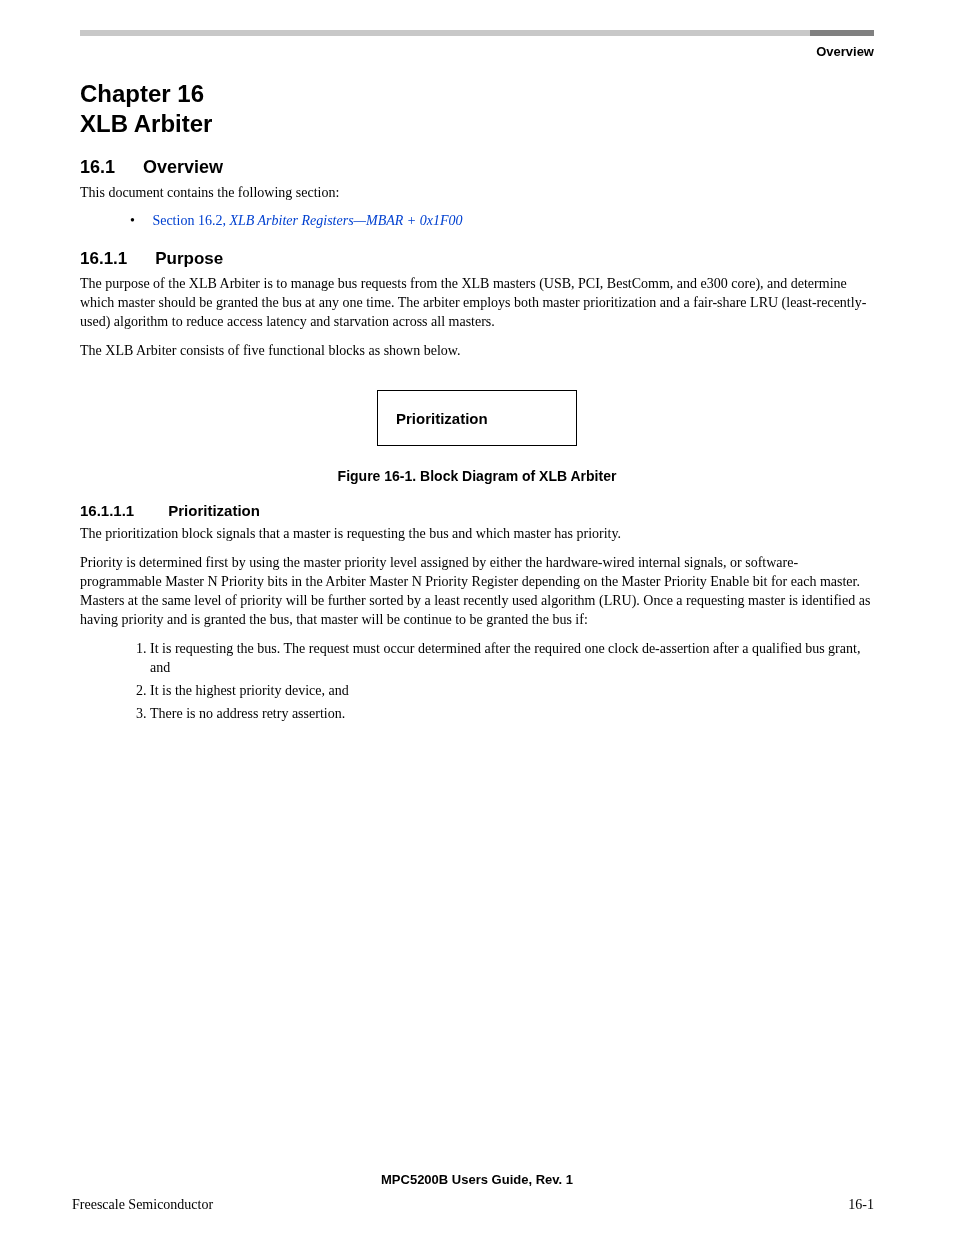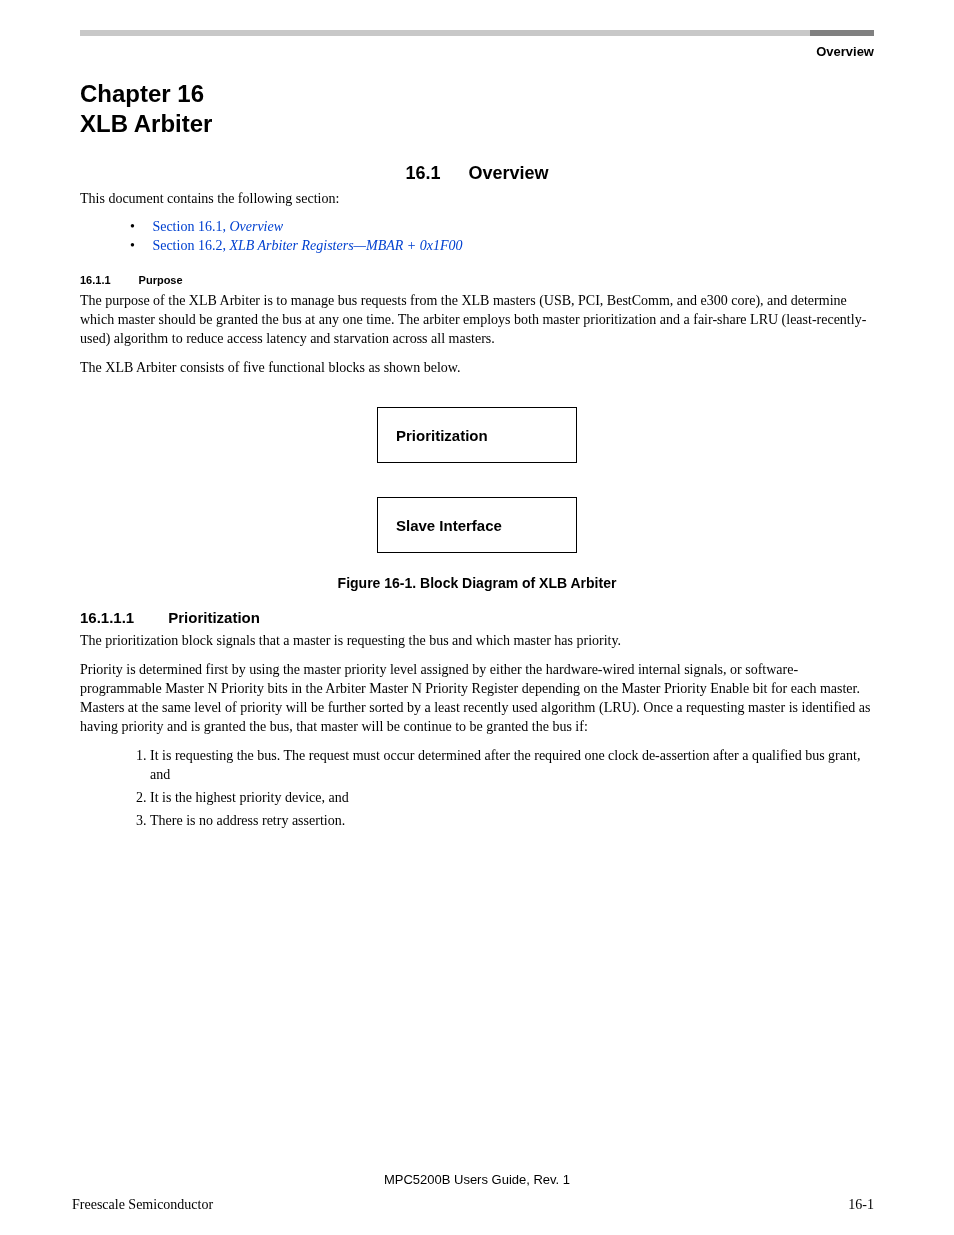--- a/index.html
+++ b/index.html
@@ -24,34 +24,33 @@
       font-weight: bold;
       font-size: 13px;
       margin-top: 8px;
       margin-bottom: 20px;
     }
     .chapter-title {
       font-family: Arial, Helvetica, sans-serif;
       font-weight: bold;
       font-size: 24px;
       line-height: 1.25;
-      margin-bottom: 24px;
+      margin-bottom: 18px;
     }
     .h2 {
       font-family: Arial, Helvetica, sans-serif;
       font-weight: bold;
       font-size: 18px;
       margin-top: 10px;
       margin-bottom: 6px;
-      text-align: center;
     }
     .h3 {
       font-family: Arial, Helvetica, sans-serif;
       font-weight: bold;
-      font-size: 11px;
+      font-size: 17px;
       margin-top: 20px;
       margin-bottom: 6px;
     }
     .h4 {
       font-family: Arial, Helvetica, sans-serif;
       font-weight: bold;
       font-size: 15px;
       margin-top: 18px;
       margin-bottom: 6px;
     }
@@ -94,21 +93,21 @@
       padding-left: 20px;
     }
     ol.numbered li { margin: 4px 0; line-height: 1.35; }
     .footer-center {
       position: absolute;
       bottom: 48px;
       left: 0;
       width: 100%;
       text-align: center;
       font-family: Arial, Helvetica, sans-serif;
-      font-weight: normal;
+      font-weight: bold;
       font-size: 13px;
     }
     .footer-left {
       position: absolute;
       bottom: 22px;
       left: 72px;
       font-size: 14px;
     }
     .footer-right {
       position: absolute;
@@ -127,39 +126,33 @@
   <span>Chapter 16</span><br>
   <span>XLB Arbiter</span>
 </div>
 
 <div class="h2">
   <span>16.1</span><span class="num-gap"></span><span>Overview</span>
 </div>
 <p class="body">This document contains the following section:</p>
 <ul class="toc">
   <li>
-    <span class="link">Section 16.1, </span><span class="link-italic">Overview</span>
-  </li>
-  <li>
     <span class="link">Section 16.2, </span><span class="link-italic">XLB Arbiter Registers—MBAR + 0x1F00</span>
   </li>
 </ul>
 
 <div class="h3">
   <span>16.1.1</span><span class="num-gap"></span><span>Purpose</span>
 </div>
 <p class="body">The purpose of the XLB Arbiter is to manage bus requests from the XLB masters (USB, PCI, BestComm, and e300 core), and determine which master should be granted the bus at any one time. The arbiter employs both master prioritization and a fair-share LRU (least-recently-used) algorithm to reduce access latency and starvation across all masters.</p>
 <p class="body">The XLB Arbiter consists of five functional blocks as shown below.</p>
 
 <div class="diagram">
   <div class="diagram-box">
       <span>Prioritization</span>
-    </div>
-  <div class="diagram-box">
-      <span>Slave Interface</span>
     </div>
 </div>
 <div class="figure-caption">Figure 16-1. Block Diagram of XLB Arbiter</div>
 
 <div class="h4">
   <span>16.1.1.1</span><span class="num-gap-wide"></span><span>Prioritization</span>
 </div>
 <p class="body">The prioritization block signals that a master is requesting the bus and which master has priority.</p>
 <p class="body">Priority is determined first by using the master priority level assigned by either the hardware-wired internal signals, or software-programmable Master N Priority bits in the Arbiter Master N Priority Register depending on the Master Priority Enable bit for each master. Masters at the same level of priority will be further sorted by a least recently used algorithm (LRU). Once a requesting master is identified as having priority and is granted the bus, that master will be continue to be granted the bus if:</p>
 <ol class="numbered">

